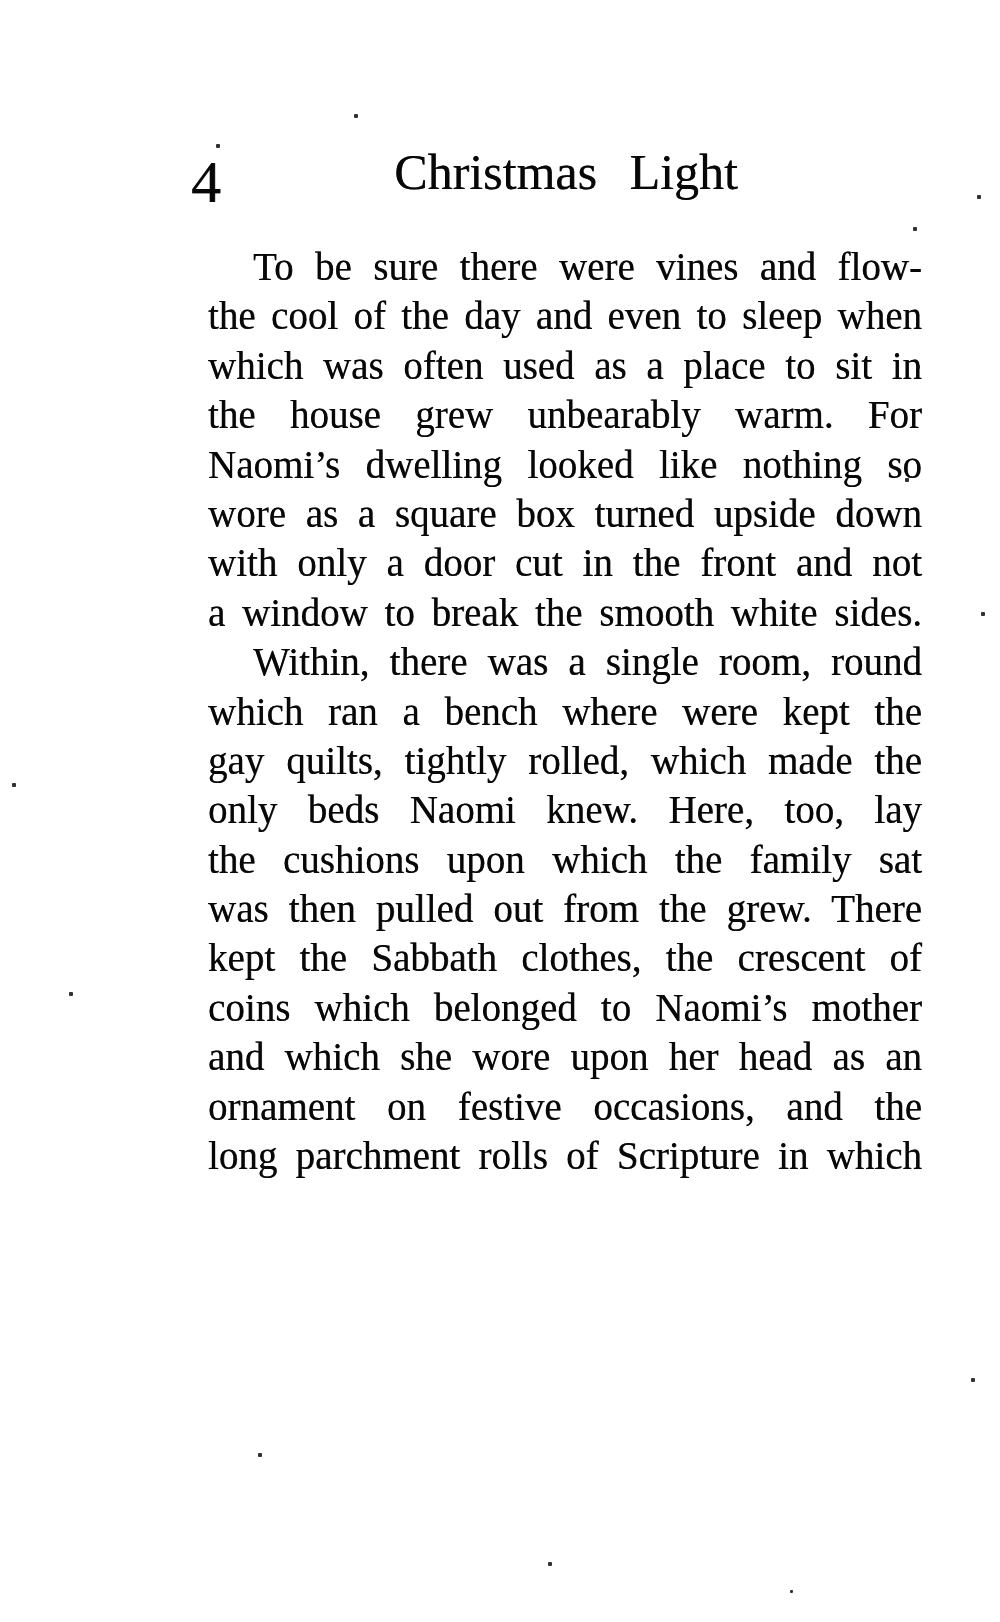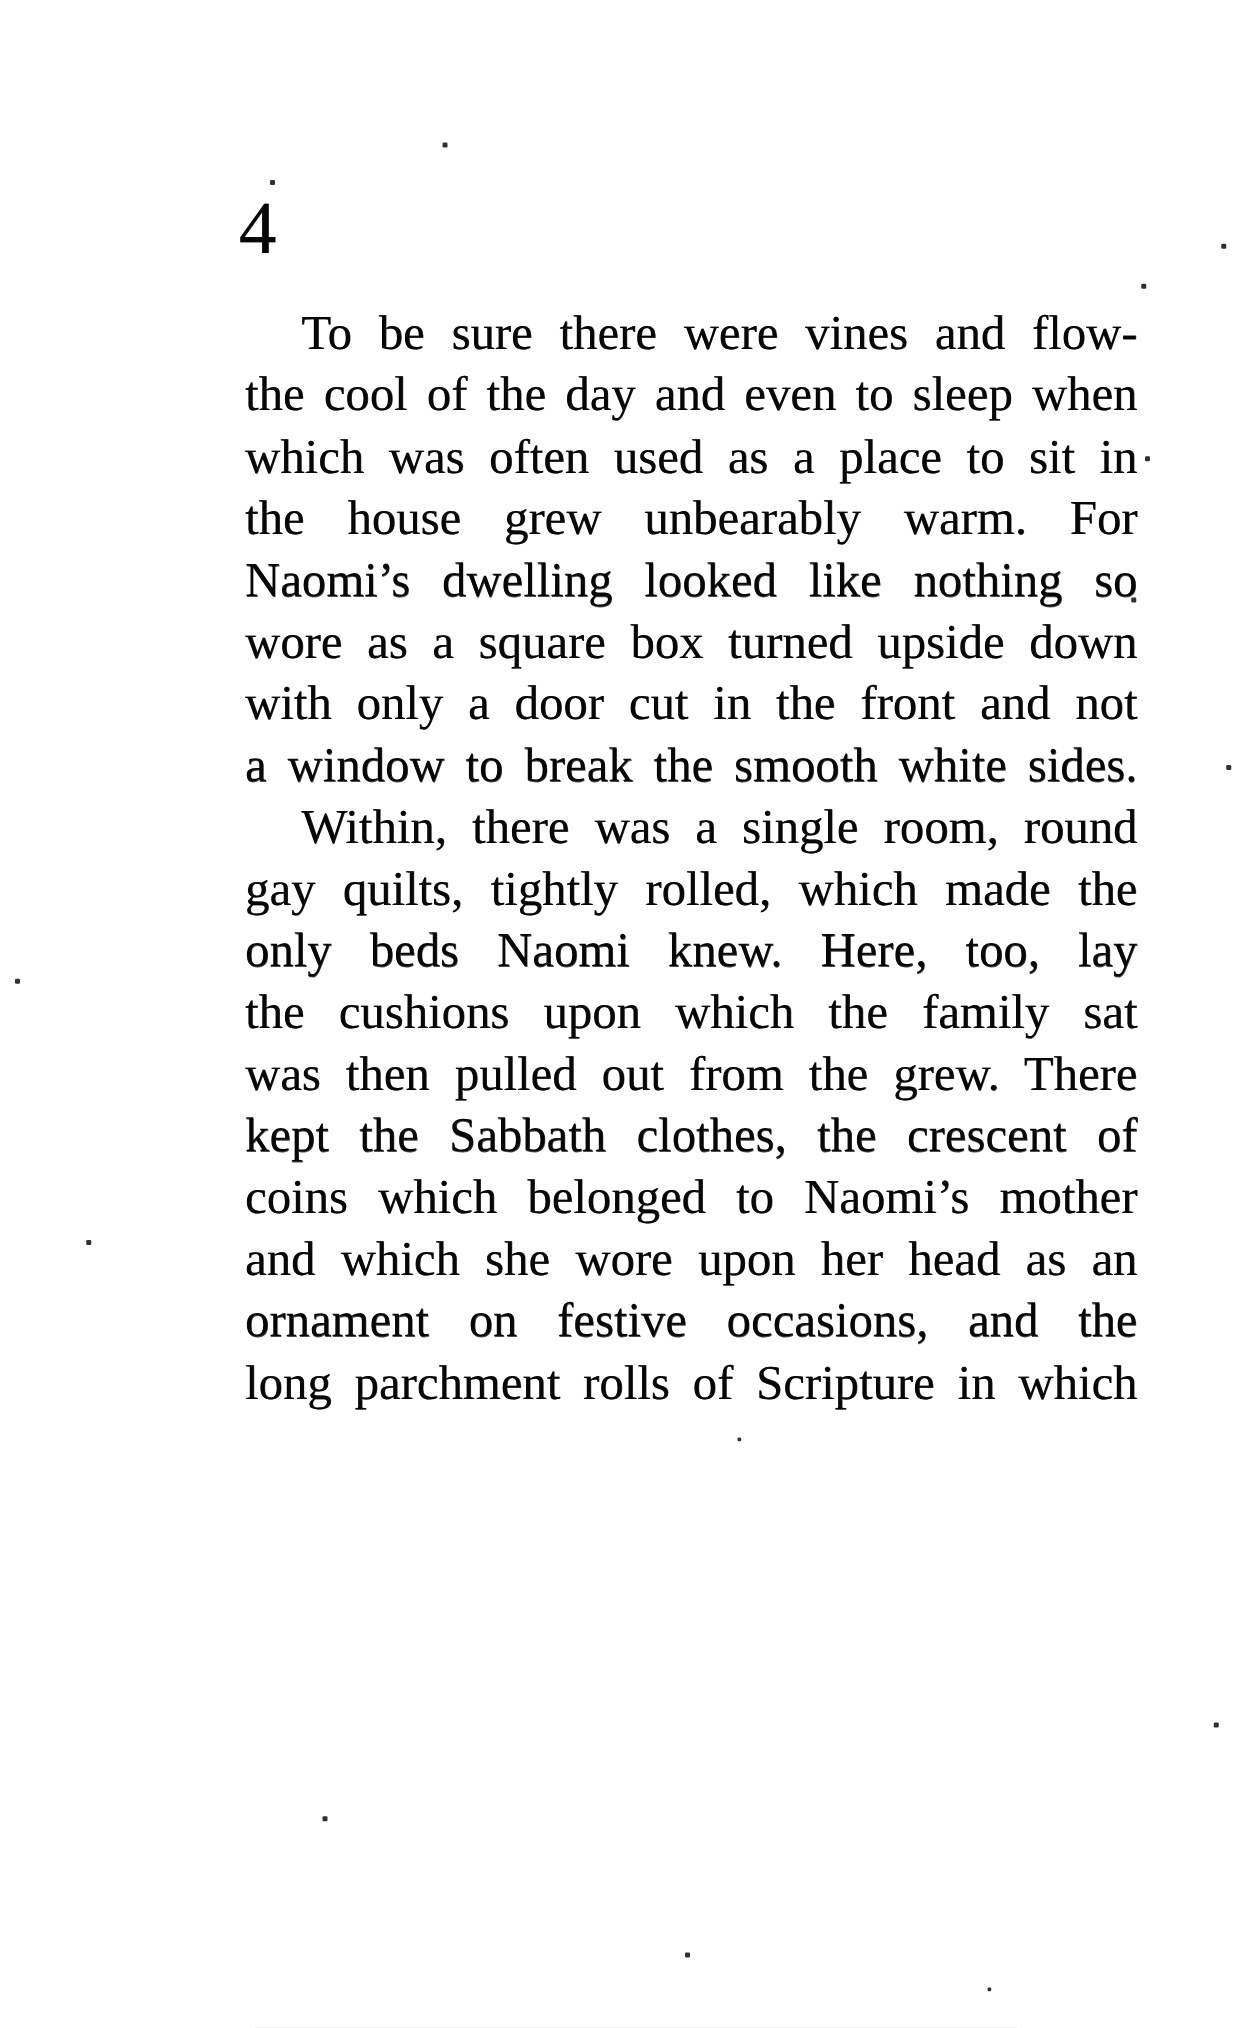--- a/index.html
+++ b/index.html
@@ -31,21 +31,21 @@
     top: 146px;
     transform: translateX(-50%);
     font-size: 50px;
     line-height: 52px;
     word-spacing: 20px;
     white-space: nowrap;
     text-shadow: 0.4px 0.4px 0.5px rgba(0,0,0,0.75);
   }
   .text-block {
     position: absolute;
-    left: 196px;
+    left: 208px;
     top: 242px;
     width: 714px;
   }
   .text-line {
     font-size: 39px;
     line-height: 49.4px;
     height: 49.4px;
     text-align: justify;
     text-align-last: justify;
     white-space: nowrap;
@@ -59,30 +59,32 @@
     background: #141414;
     border-radius: 1px;
     opacity: 0.88;
   }
 </style>
 </head>
 <body>
 
 <div class="page">
   <div class="page-number">4</div>
+  <div class="page-title">Christmas Light</div>
   <div class="text-block">
       <div class="text-line indent">To be sure there were vines and flow-</div>
       <div class="text-line">the cool of the day and even to sleep when</div>
       <div class="text-line">which was often used as a place to sit in</div>
       <div class="text-line">the house grew unbearably warm. For</div>
       <div class="text-line">Naomi’s dwelling looked like nothing so</div>
       <div class="text-line">wore as a square box turned upside down</div>
       <div class="text-line">with only a door cut in the front and not</div>
       <div class="text-line">a window to break the smooth white sides.</div>
       <div class="text-line indent">Within, there was a single room, round</div>
+      <div class="text-line">which ran a bench where were kept the</div>
       <div class="text-line">gay quilts, tightly rolled, which made the</div>
       <div class="text-line">only beds Naomi knew. Here, too, lay</div>
       <div class="text-line">the cushions upon which the family sat</div>
       <div class="text-line">was then pulled out from the grew. There</div>
       <div class="text-line">kept the Sabbath clothes, the crescent of</div>
       <div class="text-line">coins which belonged to Naomi’s mother</div>
       <div class="text-line">and which she wore upon her head as an</div>
       <div class="text-line">ornament on festive occasions, and the</div>
       <div class="text-line">long parchment rolls of Scripture in which</div>
     </div>

